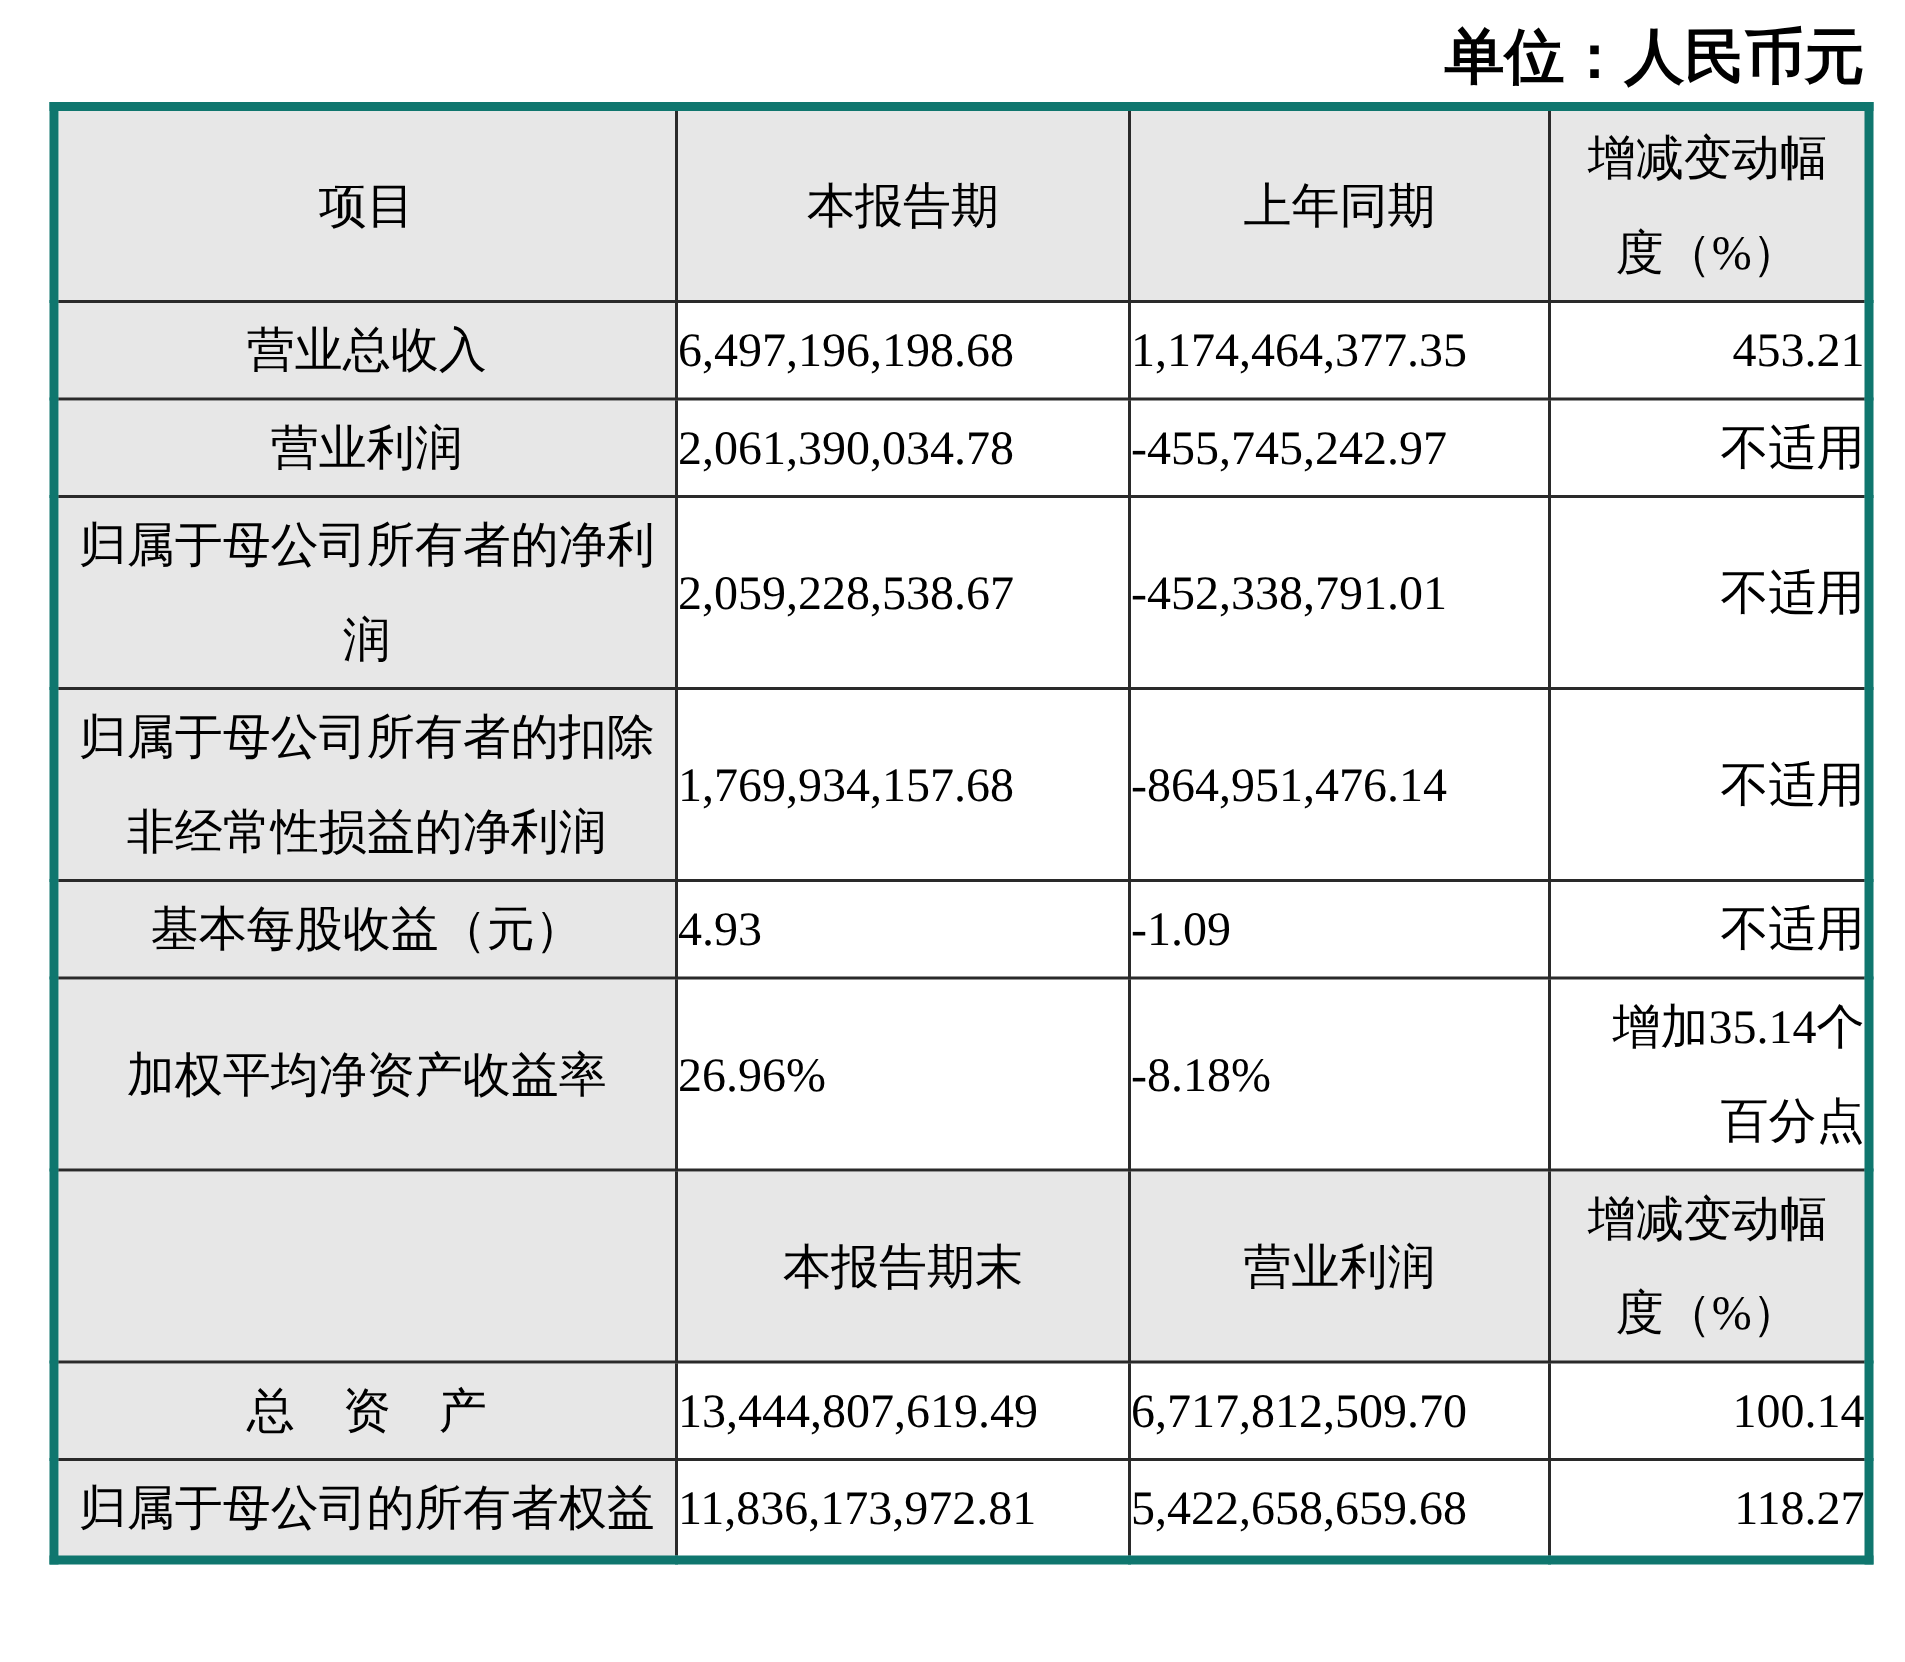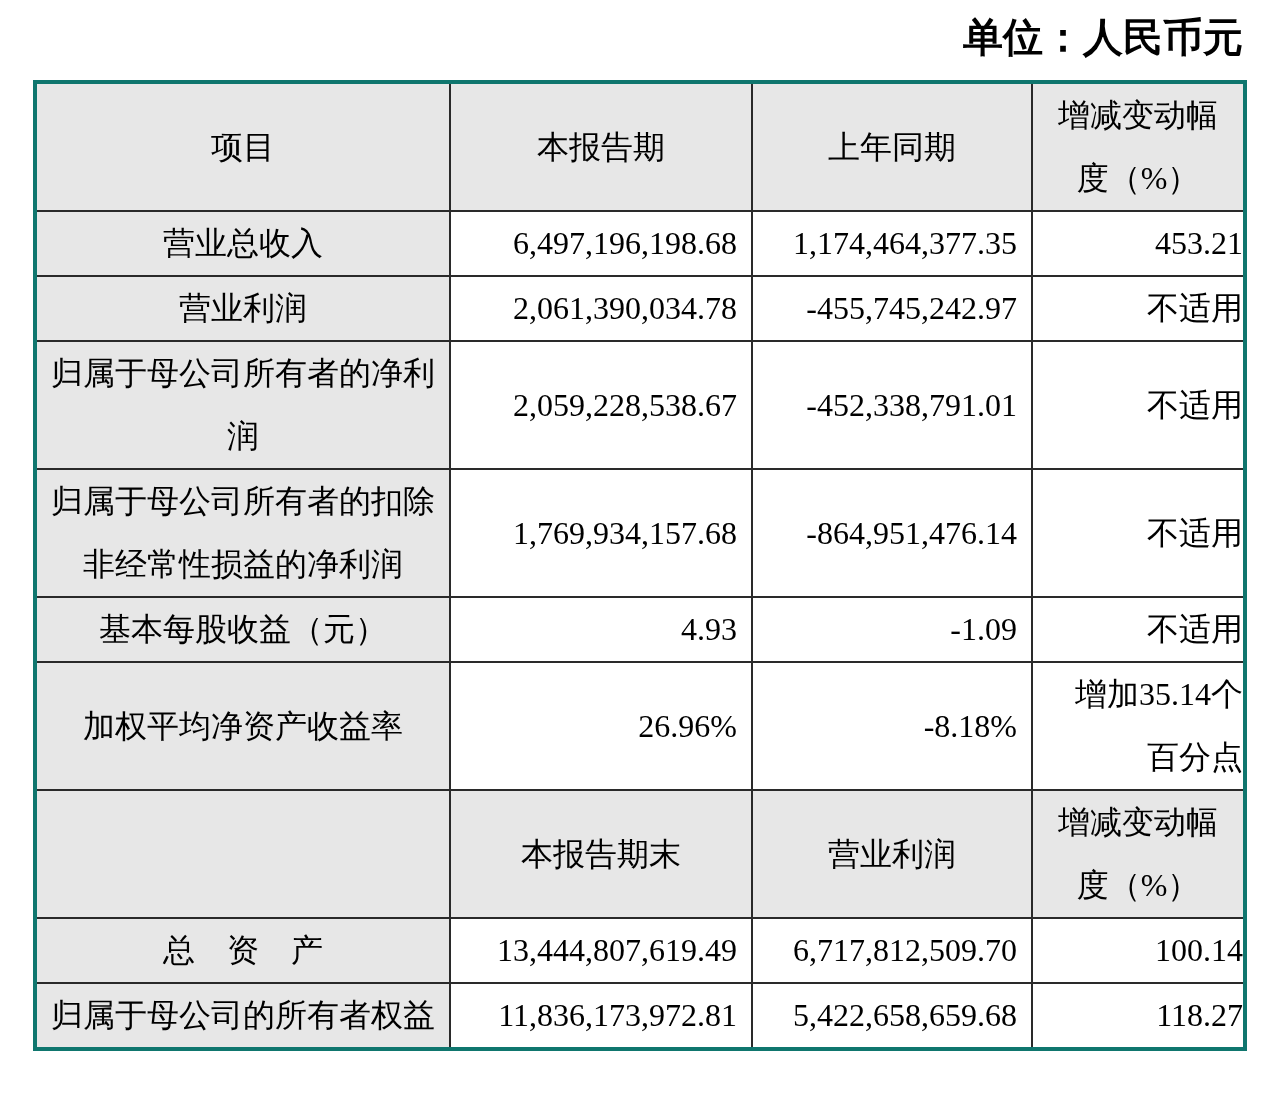--- a/index.html
+++ b/index.html
@@ -7,35 +7,35 @@
     width:1270px;height:1108px;position:relative;
     font-family:"Liberation Serif","DejaVu Serif",serif;
     color:#000;
   }
   .unit-label{
     position:absolute;top:16px;right:27px;
     font-weight:bold;font-size:40px;line-height:44px;
     white-space:pre-line;
   }
   table.fin{
-    position:absolute;left:33px;top:80px;width:1210px;
+    position:absolute;left:33px;top:68px;width:1210px;
     border-collapse:collapse;table-layout:fixed;
-    border:4px solid #0f766e;
+    border:6px solid #0f766e;
   }
   td{
     border:2px solid #2a2a2a;
     font-size:32px;line-height:63px;
     vertical-align:middle;
     white-space:pre-line;
     padding:0;
     overflow:hidden;
   }
   td.hdr{background:#e7e7e7;text-align:center;}
   td.lbl{background:#e7e7e7;text-align:center;padding:0 6px;}
-  td.num{background:#ffffff;text-align:right;padding-right:14px;}
+  td.num{background:#ffffff;text-align:left;padding-right:14px;}
   td.ctr{background:#ffffff;text-align:right;}
   tr.h-head{height:128px;}
   tr.h-1{height:62px;}
   tr.h-2{height:127px;}
   tr.h-mid{height:125px;margin-top:48px;}
 </style>
 </head>
 <body>
 
 <div class="unit-label">单位：人民币元</div>

